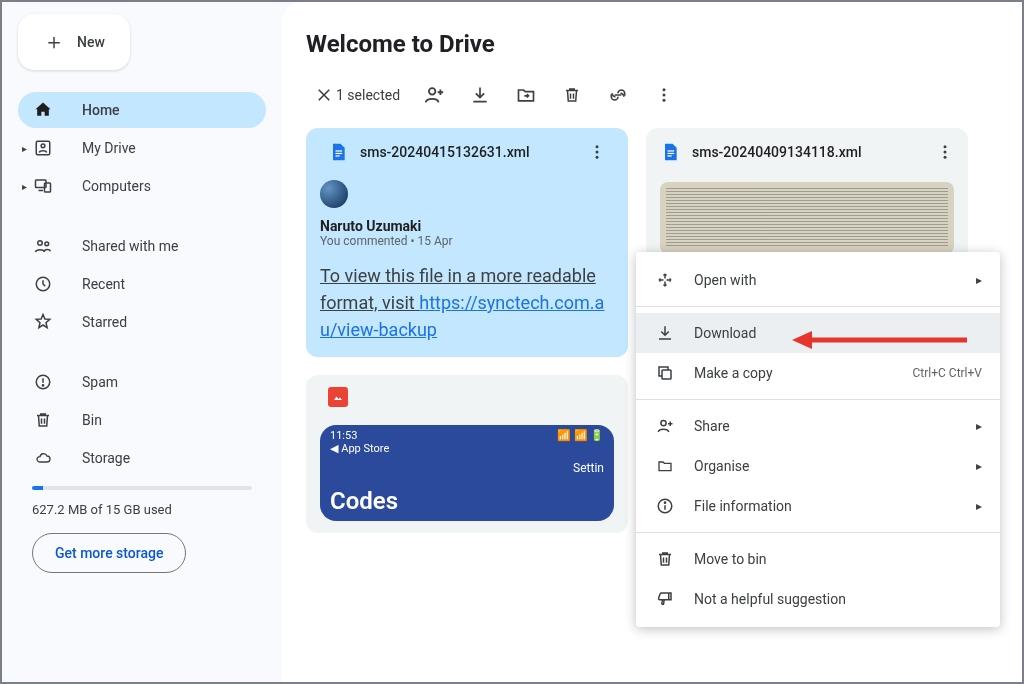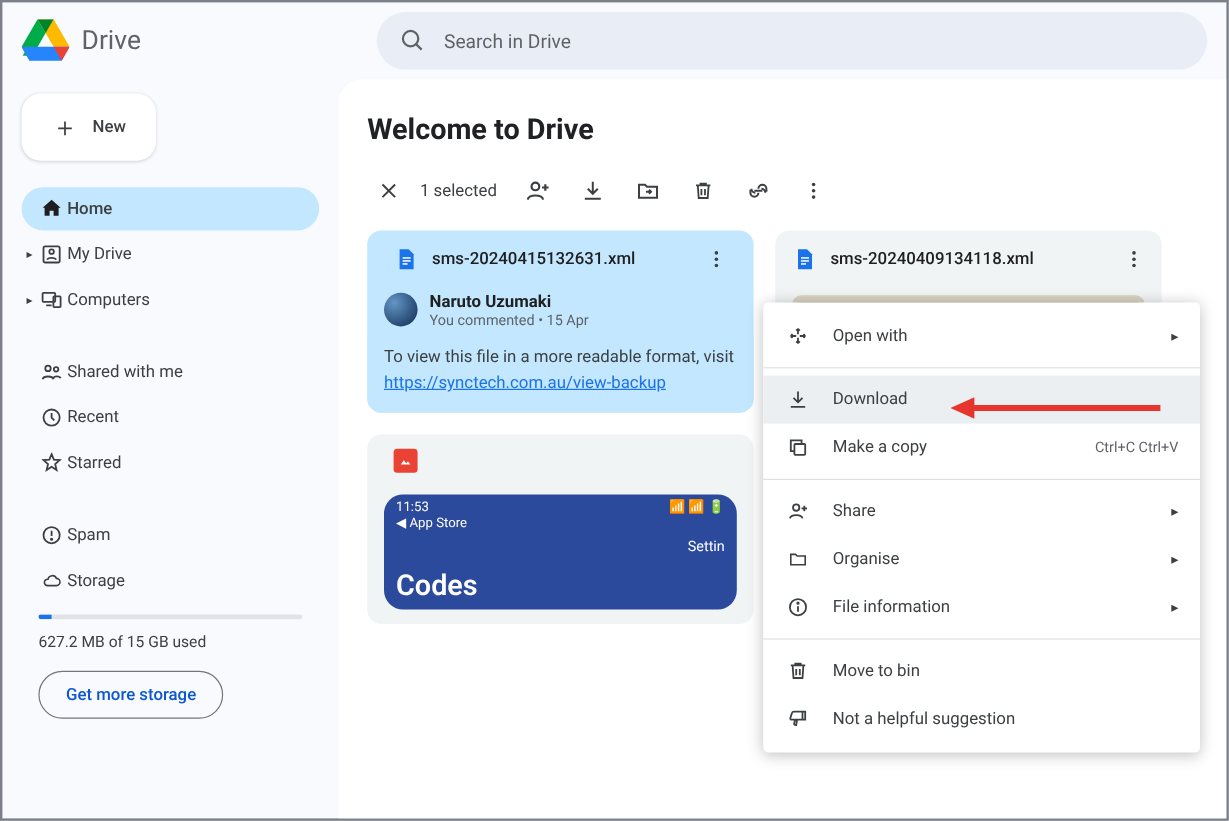--- a/index.html
+++ b/index.html
@@ -9,50 +9,50 @@
 .logo-area { display: flex; align-items: center; gap: 10px; width: 264px; }
 .drive-logo { width: 40px; height: 36px; }
 .app-name { font-size: 22px; color: #5f6368; }
 .search-bar { flex: 1; background: #e9eef6; border-radius: 28px; height: 48px; display: flex; align-items: center; padding: 0 18px; gap: 14px; }
 .search-bar .placeholder { color: #5f6368; font-size: 16px; }
 .content { display: flex; flex: 1; }
 .sidebar { width: 280px; padding: 12px 16px 12px 16px; display: flex; flex-direction: column; }
 .new-btn { background: #fff; border: none; border-radius: 16px; height: 56px; width: 112px; box-shadow: 0 1px 3px rgba(0,0,0,0.15); display: flex; align-items: center; justify-content: center; gap: 12px; font-size: 14px; font-weight: 500; color: #3c4043; cursor: pointer; margin-bottom: 18px; margin-left: 0; }
 .new-btn .plus { font-size: 22px; font-weight: 400; }
 .nav { display: flex; flex-direction: column; gap: 2px; margin-top: 4px; }
-.nav-item { display: flex; align-items: center; height: 36px; border-radius: 20px; padding: 0 14px; gap: 2px; font-size: 14px; color: #3c4043; cursor: pointer; position: relative; }
+.nav-item { display: flex; align-items: center; height: 36px; border-radius: 20px; padding: 0 14px; gap: 28px; font-size: 14px; color: #3c4043; cursor: pointer; position: relative; }
 .nav-item.active { background: #c2e7ff; font-weight: 500; }
 .nav-item .chev { position: absolute; left: 4px; font-size: 10px; color: #3c4043; }
 .nav-item .icon-wrap { width: 22px; display: flex; align-items: center; justify-content: center; }
 .nav-group-gap { height: 20px; }
 .storage-section { padding: 4px 14px; }
 .storage-bar { background: #e0e3e7; height: 4px; border-radius: 2px; margin-top: 6px; overflow: hidden; }
 .storage-bar .fill { background: #1a73e8; height: 100%; width: 5%; }
 .storage-text { font-size: 13px; color: #3c4043; margin-top: 12px; }
 .get-more { margin-top: 16px; border: 1px solid #747775; color: #0b57d0; background: transparent; height: 40px; border-radius: 20px; padding: 0 22px; font-size: 14px; font-weight: 500; cursor: pointer; }
 .main { flex: 1; background: #fff; border-top-left-radius: 20px; padding: 20px 24px 0 24px; overflow: hidden; }
 .welcome-title { font-size: 24px; color: #202124; margin-bottom: 20px; margin-top: 8px; }
 .selection-bar { display: flex; align-items: center; gap: 22px; padding: 6px 6px; }
-.selection-bar .close-sel { display:flex; align-items:center; gap:14px; }
+.selection-bar .close-sel { display:flex; align-items:center; }
 .selection-bar .sel-text { font-size: 14px; color: #3c4043; }
 .icon-btn { color: #3c4043; cursor: pointer; display: flex; align-items: center; justify-content: center; width: 24px; }
 .cards { display: flex; flex-wrap: wrap; gap: 18px; margin-top: 16px; position: relative; }
 .card { width: 322px; background: #f1f4f4; border-radius: 12px; overflow: hidden; }
 .card.selected { background: #c2e7ff; }
 .card.selected .card-body { background: #c2e7ff; }
 .card-header { display: flex; align-items: center; padding: 12px 22px; gap: 12px; }
 .file-icon-blue { width: 20px; height: 24px; }
 .card-title { flex: 1; font-size: 14px; font-weight: 500; color: #1f1f1f; white-space: nowrap; overflow: hidden; text-overflow: ellipsis; }
 .more-vert { color: #3c4043; cursor: pointer; }
-.card-comment { padding: 4px 14px 6px 14px; display: flex; gap: 10px; }
+.card-comment { padding: 4px 14px 6px 14px; display: flex; gap: 10px; flex-direction: column; }
 .avatar { width: 28px; height: 28px; border-radius: 50%; background: radial-gradient(circle at 30% 30%, #6495c5, #0c2a50); flex-shrink: 0; }
 .comment-meta { font-size: 13px; }
 .comment-name { font-weight: 700; color: #1f1f1f; font-size: 14px;}
 .comment-sub { color: #5f6368; font-size: 12px; }
-.card-body { padding: 8px 14px 14px 14px; font-size: 14px; color: #3c4043; line-height: 1.5; }
+.card-body { padding: 8px 14px 14px 14px; font-size: 18px; color: #3c4043; line-height: 1.5; text-decoration: underline; }
 .card-body a { color: #1a73e8; text-decoration: underline; word-break: break-all;}
 .card2 .card-header { padding: 12px 14px; }
 .file-icon-red { width: 20px; height: 20px; background: #ea4335; border-radius: 3px; display: flex; align-items: center; justify-content: center; }
 .file-icon-red svg { width:12px; height:12px; }
 .preview-img { height: 96px; background: #2b4a9b; position: relative; margin: 6px 14px 12px 14px; border-radius: 16px; }
 .preview-img .statusbar { color:#fff; font-size:11px; display:flex; justify-content:space-between; padding:4px 10px 0 10px;}
 .preview-img .settings { color:#fff; font-size:12px; text-align:right; padding: 6px 10px 0 0;}
 .preview-img .codes { color:#fff; font-size:24px; font-weight:600; position:absolute; bottom:6px; left:10px;}
 .book-preview { height: 72px; background: #d8d2c1; margin: 6px 14px 12px 14px; border-radius: 8px; position: relative; overflow: hidden; }
 .book-preview::before { content:""; position:absolute; inset:6px; background: repeating-linear-gradient(#4a4a4a, #4a4a4a 1px, #d8d2c1 1px, #d8d2c1 3px); opacity:0.4; }
@@ -66,42 +66,20 @@
 .menu-divider { height: 1px; background: #e0e0e0; margin: 6px 0; }
 
 .red-arrow { position: absolute; right: 50px; top: 326px; width: 180px; height: 24px; z-index: 60; pointer-events: none; }
 svg { display: block; }
 </style>
 </head>
 <body>
 
 <div class="app">
 
-  <div class="topbar">
-    <div class="logo-area">
-      <svg class="drive-logo" viewBox="0 0 87 78">
-        <path fill="#00ac47" d="M6 66 L20 42 L34 66 Z" transform="translate(-4,0)"></path>
-        <path d="M29 0 L58 0 L87 50 L58 50 Z" fill="#ffba00"></path>
-        <path d="M29 0 L0 50 L14.5 75 L43.5 25 Z" fill="#00ac47"></path>
-        <path d="M0 50 L87 50 L72.5 75 L14.5 75 Z" fill="#2684fc"></path>
-        <path d="M58 50 L87 50 L72.5 75 Z" fill="#ea4335"></path>
-        <path d="M29 0 L43.5 25 L58 0 Z" fill="#00832d"></path>
-      </svg>
-      <span class="app-name">Drive</span>
-    </div>
-    <div class="search-bar">
-      <span class="icon-btn">
-        <svg width="22" height="22" viewBox="0 0 24 24" fill="none" stroke="#5f6368" stroke-width="2">
-            <circle cx="10" cy="10" r="7"></circle>
-            <line x1="20" y1="20" x2="15" y2="15"></line>
-          </svg>
-      </span>
-      <span class="placeholder">Search in Drive</span>
-    </div>
-  </div>
 
   <div class="content">
 
     <div class="sidebar">
       <button class="new-btn">
         <span class="plus">＋</span>
         <span>New</span>
       </button>
 
       <div class="nav">
@@ -171,20 +149,30 @@
 
         <div class="nav-item">
           <span class="icon-wrap">
             <svg width="18" height="18" viewBox="0 0 24 24" fill="none" stroke="#3c4043" stroke-width="2">
                 <circle cx="12" cy="12" r="9"></circle>
                 <line x1="12" y1="7" x2="12" y2="13"></line>
                 <circle cx="12" cy="16.5" r="0.8" fill="#3c4043"></circle>
               </svg>
           </span>
           <span>Spam</span>
+        </div>
+        <div class="nav-item">
+          <span class="icon-wrap">
+            <svg width="18" height="18" viewBox="0 0 24 24" fill="none" stroke="#3c4043" stroke-width="2">
+                <path d="M4 6 h16 M9 6 V4 h6 v2 M6 6 l1 14 h10 l1-14"></path>
+                <line x1="10" y1="10" x2="10" y2="17"></line>
+                <line x1="14" y1="10" x2="14" y2="17"></line>
+              </svg>
+          </span>
+          <span>Bin</span>
         </div>
         <div class="nav-item">
           <span class="icon-wrap">
             <svg width="20" height="16" viewBox="0 0 24 24" fill="none" stroke="#3c4043" stroke-width="2">
                 <path d="M7 18 a4 4 0 1 1 .5-7.97 A5.5 5.5 0 0 1 18 9 a4 4 0 0 1 0 9 H7 Z"></path>
               </svg>
           </span>
           <span>Storage</span>
         </div>
       </div>

